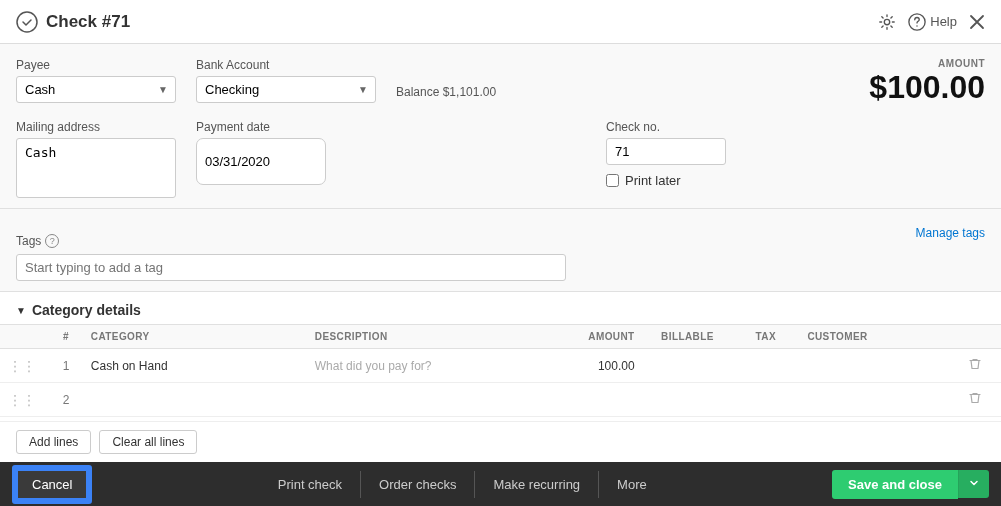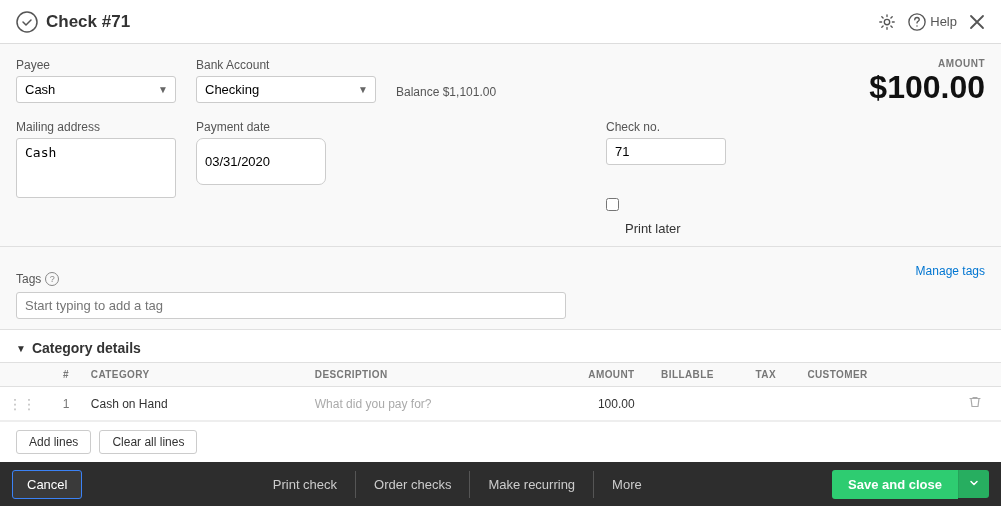--- a/index.html
+++ b/index.html
@@ -32,21 +32,21 @@
     
     .second-row { display: flex; align-items: flex-start; gap: 20px; }
     .mailing-address-wrap { display: flex; flex-direction: column; gap: 4px; }
     .mailing-address-box { border: 1px solid #ccc; background: #fff; padding: 6px 8px; font-size: 13px; border-radius: 3px; width: 160px; height: 60px; resize: none; vertical-align: top; }
     .payment-date-wrap { display: flex; flex-direction: column; gap: 4px; }
     .payment-date-input { border: 1px solid #ccc; background: #fff; padding: 15px 8px; font-size: 13px; border-radius: 7px; width: 130px; }
     .check-no-wrap { display: flex; flex-direction: column; gap: 4px; margin-left: 260px; }
     .check-no-input { border: 1px solid #ccc; background: #fff; padding: 5px 8px; font-size: 13px; border-radius: 3px; width: 120px; }
     .print-later-row { display: flex; align-items: center; gap: 6px; margin-top: 4px; }
     .print-later-checkbox { width: 13px; height: 13px; cursor: pointer; }
-    .print-later-label { font-size: 13px; color: #333; margin-top: 48px; }
+    .print-later-label { font-size: 13px; color: #333; }
 
     
     .tags-row { background: #f9f9f9; padding: 8px 16px 10px; border-bottom: 1px solid #e0e0e0; }
     .tags-header { display: flex; align-items: center; justify-content: space-between; margin-bottom: 6px; }
     .tags-label { font-size: 12px; color: #555; display: flex; align-items: center; gap: 4px; margin-top: 17px; }
     .tags-info-icon { width: 14px; height: 14px; border: 1px solid #888; border-radius: 50%; display: inline-flex; align-items: center; justify-content: center; font-size: 9px; color: #888; cursor: pointer; }
     .manage-tags-link { font-size: 12px; color: #0075d1; cursor: pointer; text-decoration: none; }
     .tags-input { width: 100%; max-width: 550px; border: 1px solid #ccc; background: #fff; padding: 5px 8px; font-size: 13px; border-radius: 3px; color: #999; }
 
     
@@ -77,21 +77,21 @@
     .col-actions { width: 40px; }
 
     
     .add-lines-row { padding: 8px 16px; border-top: 1px solid #eee; display: flex; gap: 8px; }
     .add-lines-btn { border: 1px solid #ccc; background: #fff; padding: 4px 12px; font-size: 12px; border-radius: 3px; cursor: pointer; color: #333; }
     .clear-lines-btn { border: 1px solid #ccc; background: #fff; padding: 4px 12px; font-size: 12px; border-radius: 3px; cursor: pointer; color: #333; }
 
     
     .footer { background: #2d2d2d; display: flex; align-items: center; padding: 0 12px; height: 44px; justify-content: space-between; }
     .footer-left { display: flex; align-items: center; }
-    .cancel-btn { border: 1px solid #3b82f6; background: #3a3a3a; color: #fff; padding: 6px 14px; font-size: 13px; border-radius: 3px; cursor: pointer; }
+    .cancel-btn { border: 6px solid #3b82f6; background: #3a3a3a; color: #fff; padding: 6px 14px; font-size: 13px; border-radius: 3px; cursor: pointer; }
     .footer-center { display: flex; align-items: center; gap: 0; }
     .footer-link { color: #ccc; font-size: 13px; background: none; border: none; cursor: pointer; padding: 6px 18px; border-right: 1px solid #555; }
     .footer-link:last-child { border-right: none; }
     .footer-right { display: flex; align-items: center; }
     .save-close-btn { background: #2ecc71; color: #fff; border: none; padding: 7px 16px; font-size: 13px; font-weight: 600; border-radius: 3px 0 0 3px; cursor: pointer; }
     .save-close-arrow { background: #27ae60; color: #fff; border: none; padding: 7px 10px; font-size: 12px; border-radius: 0 3px 3px 0; cursor: pointer; border-left: 1px solid #25a35a; }
   </style>
 </head>
 <body>
 

